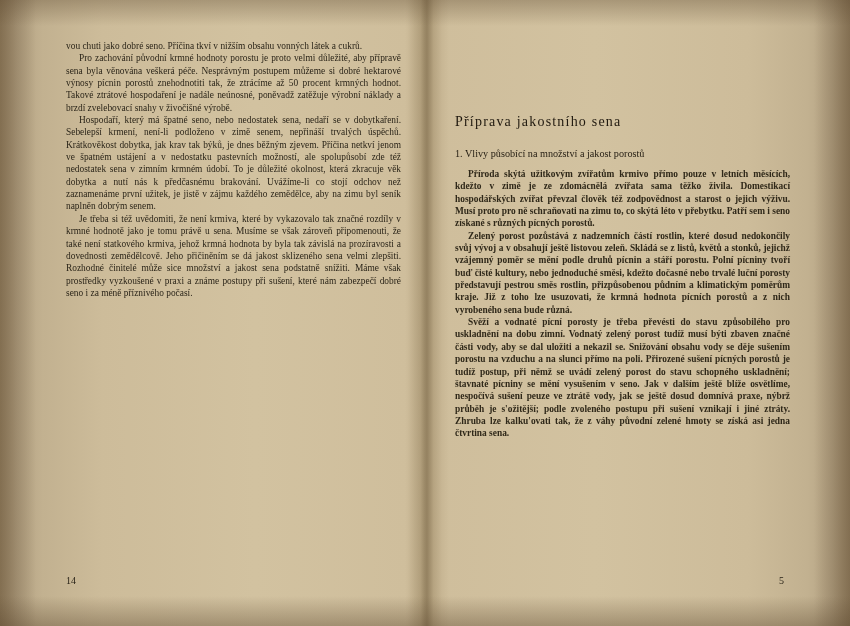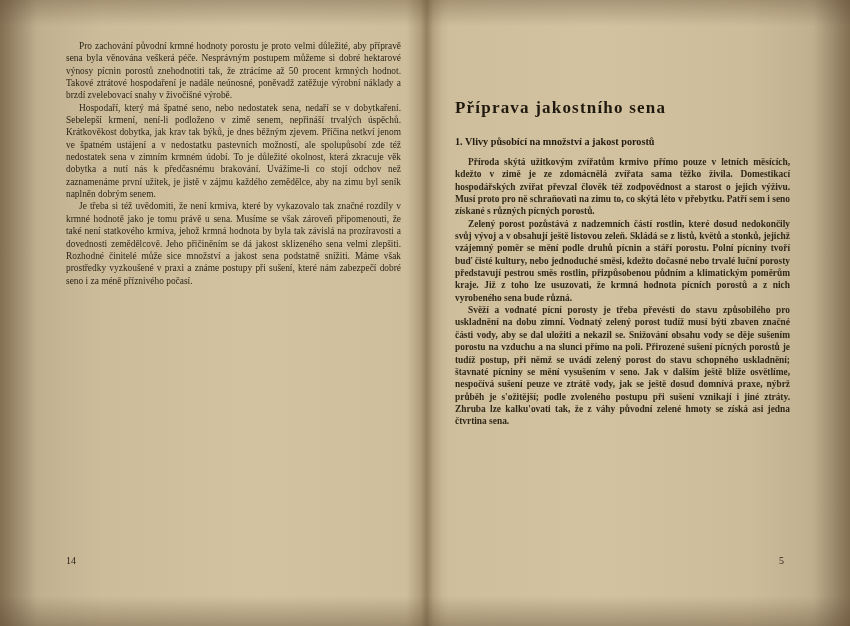--- a/index.html
+++ b/index.html
@@ -74,52 +74,53 @@
     color: #2b2519;
     hyphens: manual;
   }
   .col p {
     margin: 0;
     text-indent: 13px;
   }
   .col p.noindent { text-indent: 0; }
 
   .chapter-title {
-    font-size: 17px;
+    font-size: 14px;
     letter-spacing: 1.2px;
     color: #20190f;
-    margin: 0 0 16px 0;
-    font-weight: bold;
+    margin: 16px 0 16px 0;
+    font-weight: normal;
   }
   .section-title {
     font-size: 10.2px;
     color: #221b10;
     margin: 18px 0 9px 0;
-    font-weight: bold;
+    font-weight: normal;
   }
   .spacer-top { height: 58px; }
 
   .folio {
     position: absolute;
-    bottom: 60px;
+    bottom: 40px;
     font-size: 10px;
     color: #2b2519;
   }
   .folio.left { left: 66px; }
   .folio.right { right: 66px; }
 
   .right .col { color: #2f2819; font-weight: bold; }
 </style>
 </head>
 <body>
 
 <div class="book">
 
   <div class="page left">
     <div class="col">
+      <p class="noindent">vou chuti jako dobré seno. Příčina tkví v nižším obsahu vonných látek a cukrů.</p>
       <p>Pro zachování původní krmné hodnoty porostu je proto velmi důležité, aby přípravě sena byla věnována veškerá péče. Nesprávným postupem můžeme si dobré hektarové výnosy pícnin porostů znehodnotiti tak, že ztrácíme až 50 procent krmných hodnot. Takové ztrátové hospodaření je nadále neúnosné, poněvadž zatěžuje výrobní náklady a brzdí zvelebovací snahy v živočišné výrobě.</p>
       <p>Hospodaří, který má špatné seno, nebo nedostatek sena, nedaří se v dobytkaření. Sebelepší krmení, není-li podloženo v zimě senem, nepřináší trvalých úspěchů. Krátkověkost dobytka, jak krav tak býků, je dnes běžným zjevem. Příčina netkví jenom ve špatném ustájení a v nedostatku pastevních možností, ale spolupůsobí zde též nedostatek sena v zimním krmném údobí. To je důležité okolnost, která zkracuje věk dobytka a nutí nás k předčasnému brakování. Uvážíme-li co stojí odchov než zaznamenáme první užitek, je jistě v zájmu každého zemědělce, aby na zimu byl seník naplněn dobrým senem.</p>
       <p>Je třeba si též uvědomiti, že není krmiva, které by vykazovalo tak značné rozdíly v krmné hodnotě jako je tomu právě u sena. Musíme se však zároveň připomenouti, že také není statkového krmiva, jehož krmná hodnota by byla tak závislá na prozíravosti a dovednosti zemědělcově. Jeho přičiněním se dá jakost sklizeného sena velmi zlepšiti. Rozhodné činitelé může sice množství a jakost sena podstatně snížiti. Máme však prostředky vyzkoušené v praxi a známe postupy při sušení, které nám zabezpečí dobré seno i za méně příznivého počasí.</p>
     </div>
   </div>
 
   <div class="page right">
     <div class="spacer-top"></div>
     <h1 class="chapter-title">Příprava jakostního sena</h1>
     <h2 class="section-title">1. Vlivy působící na množství a jakost porostů</h2>

